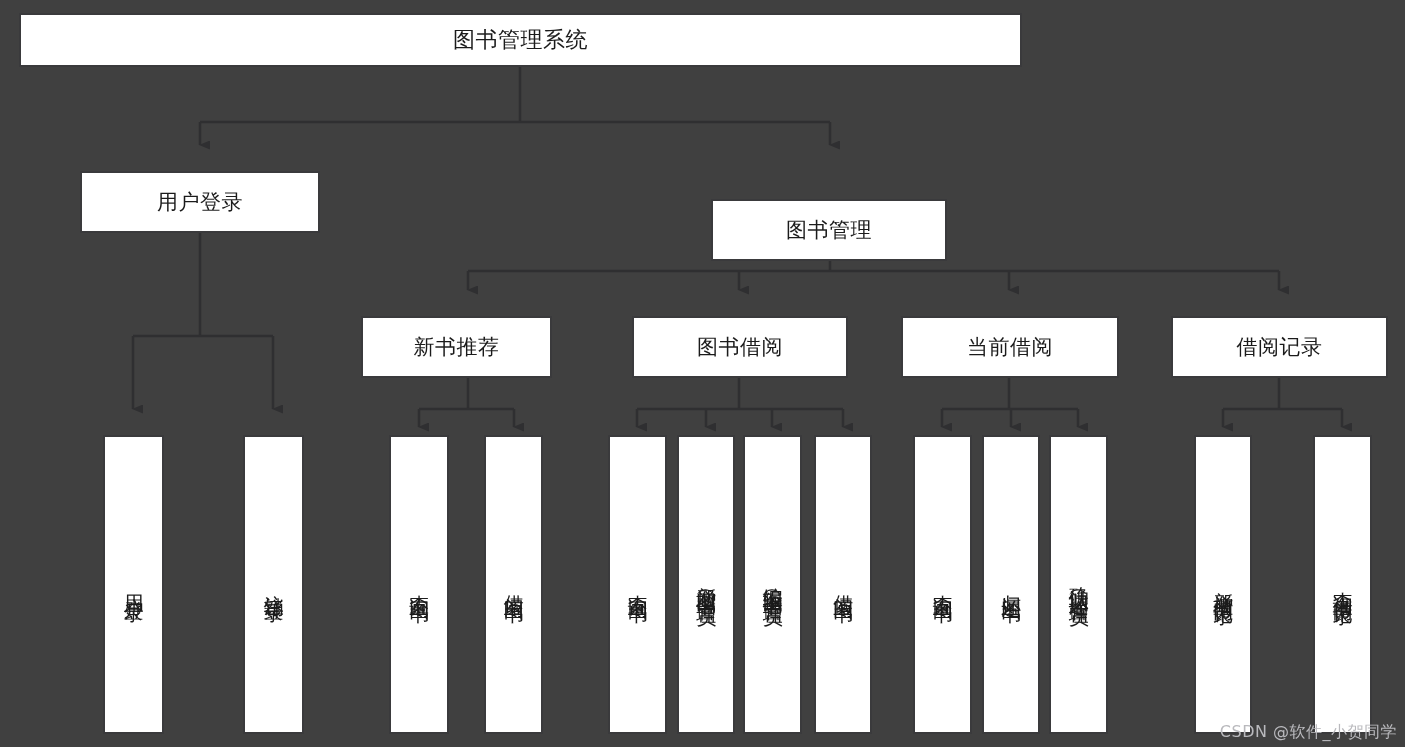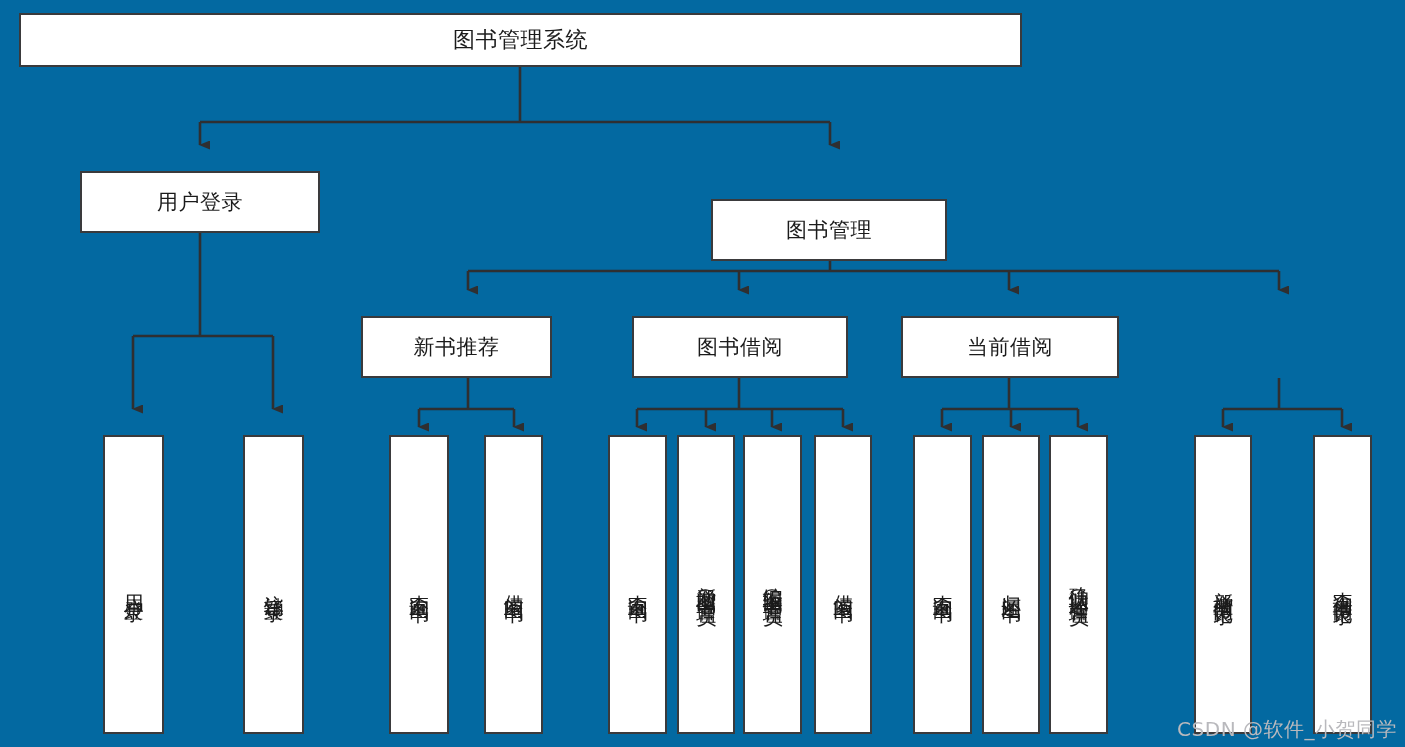--- a/index.html
+++ b/index.html
@@ -11,21 +11,21 @@
   body {
     width: 1405px;
     height: 747px;
     overflow: hidden;
     font-family: "DejaVu Sans", "Liberation Sans", sans-serif;
   }
   #diagram-root {
     position: relative;
     width: 1405px;
     height: 747px;
-    background: #0369a1;
+    background: #404040;
   }
   #diagram-svg {
     position: absolute;
     left: 0;
     top: 0;
     width: 1405px;
     height: 747px;
   }
   .node-box {
     position: absolute;
@@ -51,21 +51,21 @@
     letter-spacing: 3px;
     font-size: 20px;
   }
   .node-box.level1 .node-label { font-size: 22px; }
   .node-box.level2 .node-label { font-size: 21px; }
   .node-box.level3 .node-label { font-size: 21px; }
   #watermark {
     position: absolute;
     right: 8px;
     bottom: 4px;
-    font-size: 20px;
+    font-size: 16px;
     color: #b9b9bd;
     letter-spacing: 0.5px;
     white-space: nowrap;
     pointer-events: none;
   }
 </style>
 </head>
 <body>
 
 <div id="diagram-root">
@@ -138,20 +138,23 @@
   </div>
 
   <div class="node-box level3" style="left:901px; top:316px; width:218px; height:62px;">
     <span class="node-label">当前借阅</span>
   </div>
 
   <div class="node-box level3" style="left:632px; top:316px; width:216px; height:62px;">
     <span class="node-label">图书借阅</span>
   </div>
 
+  <div class="node-box level3" style="left:1171px; top:316px; width:217px; height:62px;">
+    <span class="node-label">借阅记录</span>
+  </div>
 
   <div class="node-box vertical" style="left:103px; top:435px; width:61px; height:299px;">
     <span class="node-label">用户登录</span>
   </div>
 
   <div class="node-box vertical" style="left:243px; top:435px; width:61px; height:299px;">
     <span class="node-label">注销登录</span>
   </div>
 
   <div class="node-box vertical" style="left:389px; top:435px; width:60px; height:299px;">

